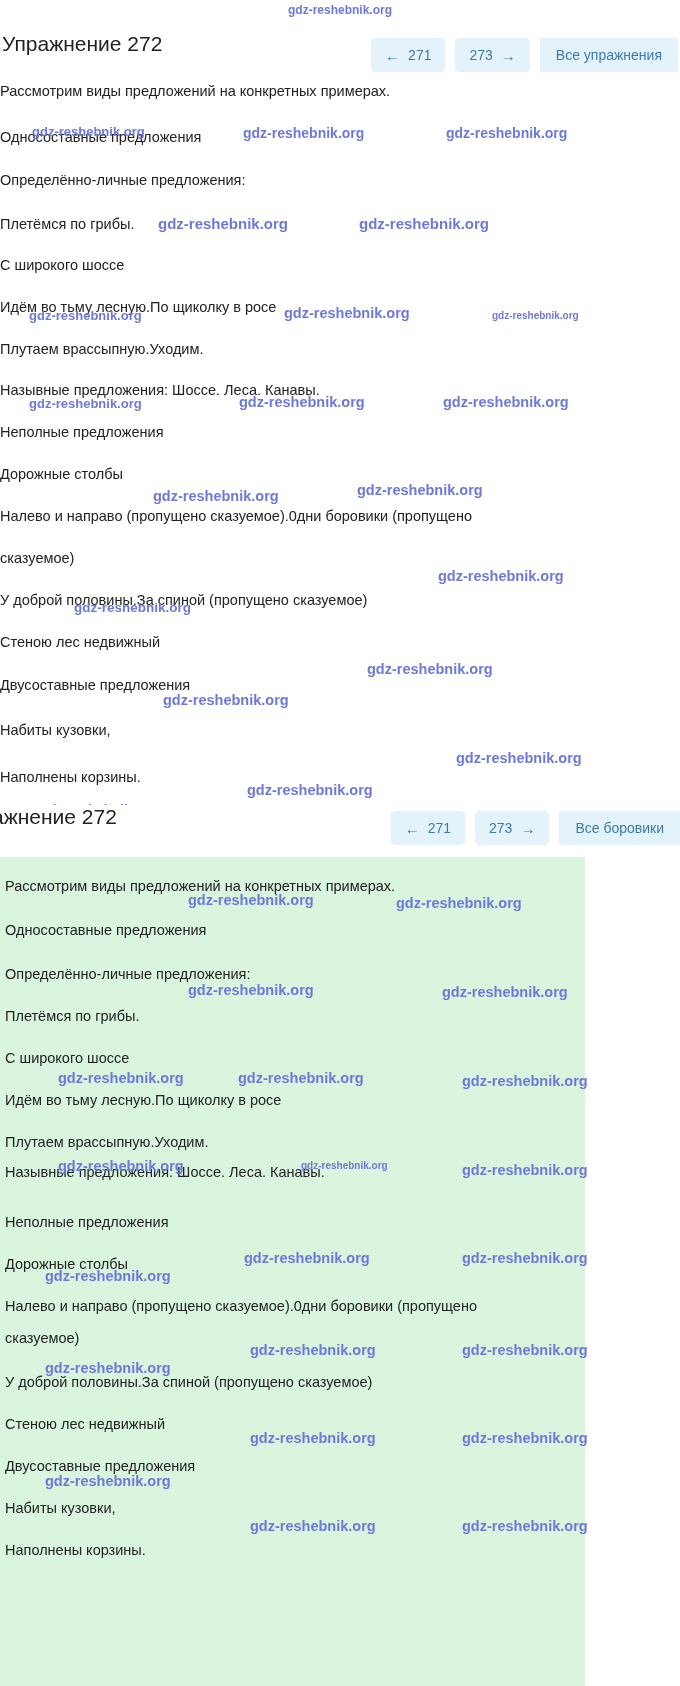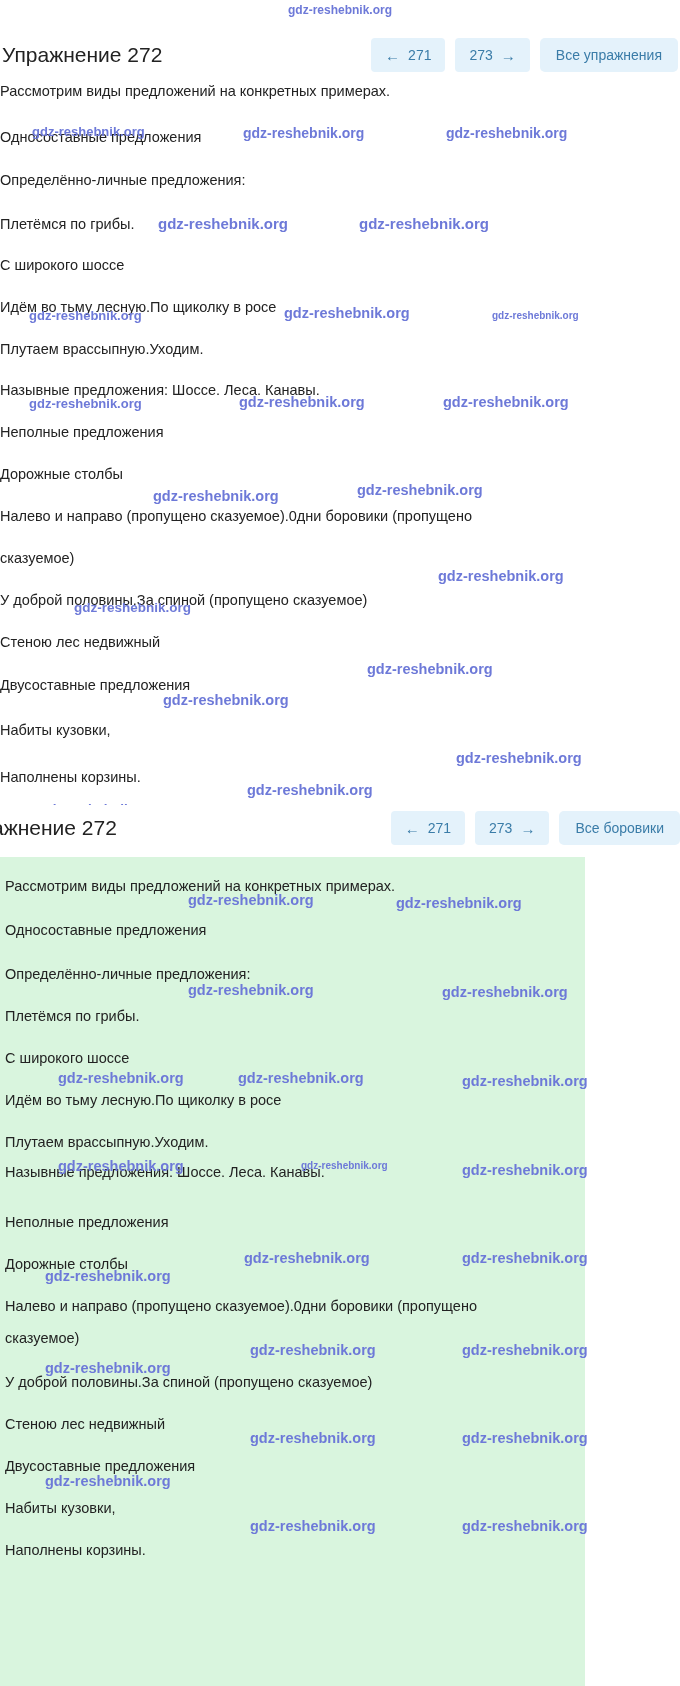--- a/index.html
+++ b/index.html
@@ -33,21 +33,20 @@
     font-family: "Liberation Sans", sans-serif;
   }
 
   
   .header {
     position: absolute;
     left: 0;
     width: 680px;
     height: 46px;
     display: flex;
-    align-items: center;
     background: #ffffff;
   }
   .header.h1 { top: 32px; }
   .header.h2 { top: 805px; }
 
   .ex-title {
     font-size: 21px;
     color: #222;
     margin-left: 2px;
     white-space: nowrap;
@@ -68,21 +67,21 @@
     display: flex;
     align-items: center;
     gap: 8px;
     white-space: nowrap;
     cursor: pointer;
   }
   .nav-btn .arrow { font-size: 15px; line-height: 1; }
   .nav-all {
     background: #e4f2fb;
     color: #3a7ca8;
-    border-radius: 5px;
+    border-radius: 0;
     font-size: 14px;
     padding: 9px 16px;
     white-space: nowrap;
     cursor: pointer;
   }
 
   
   .content {
     position: absolute;
     left: 0;

